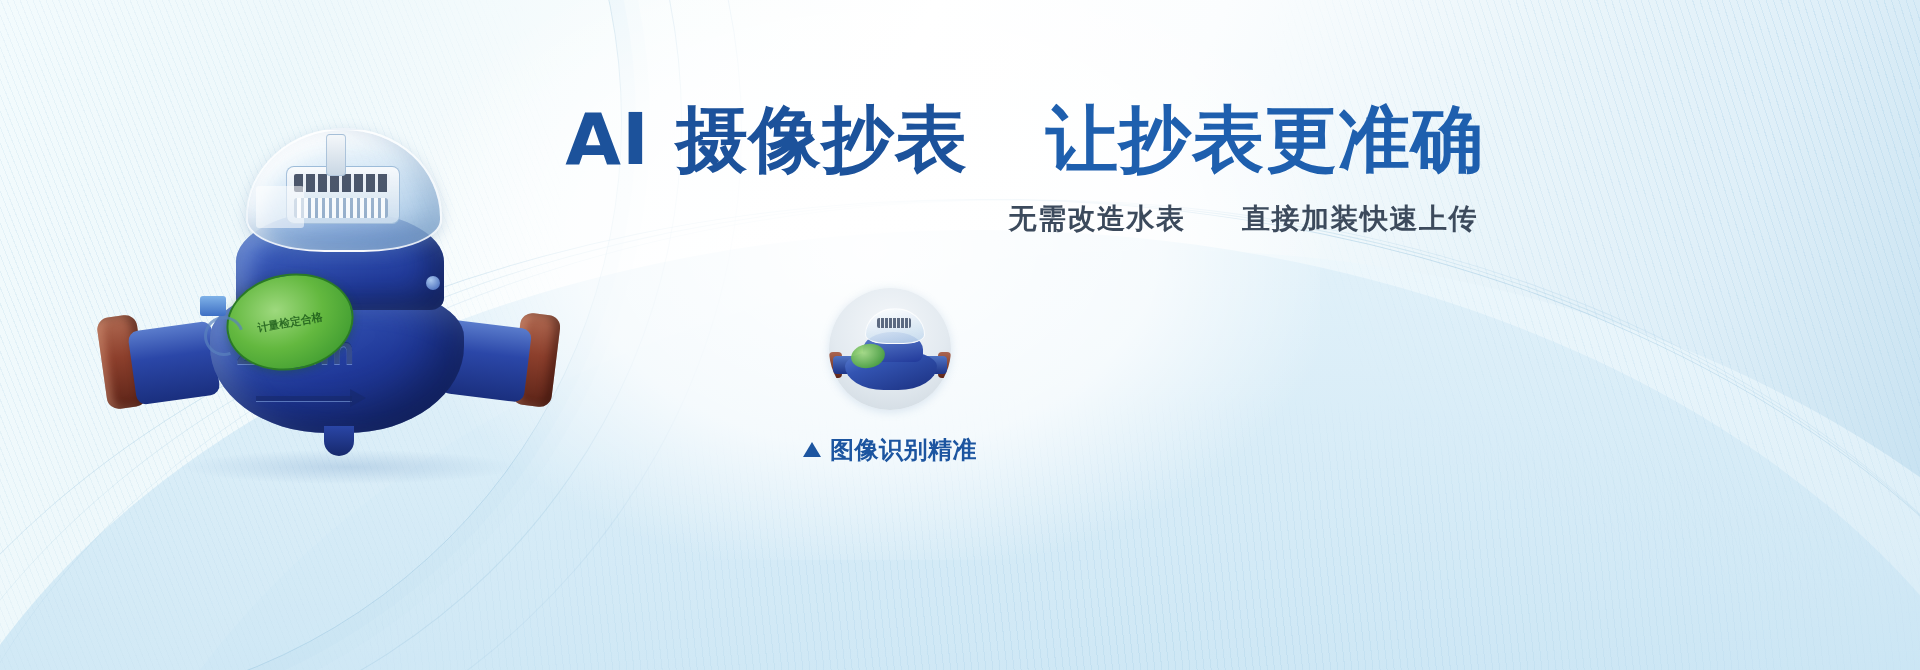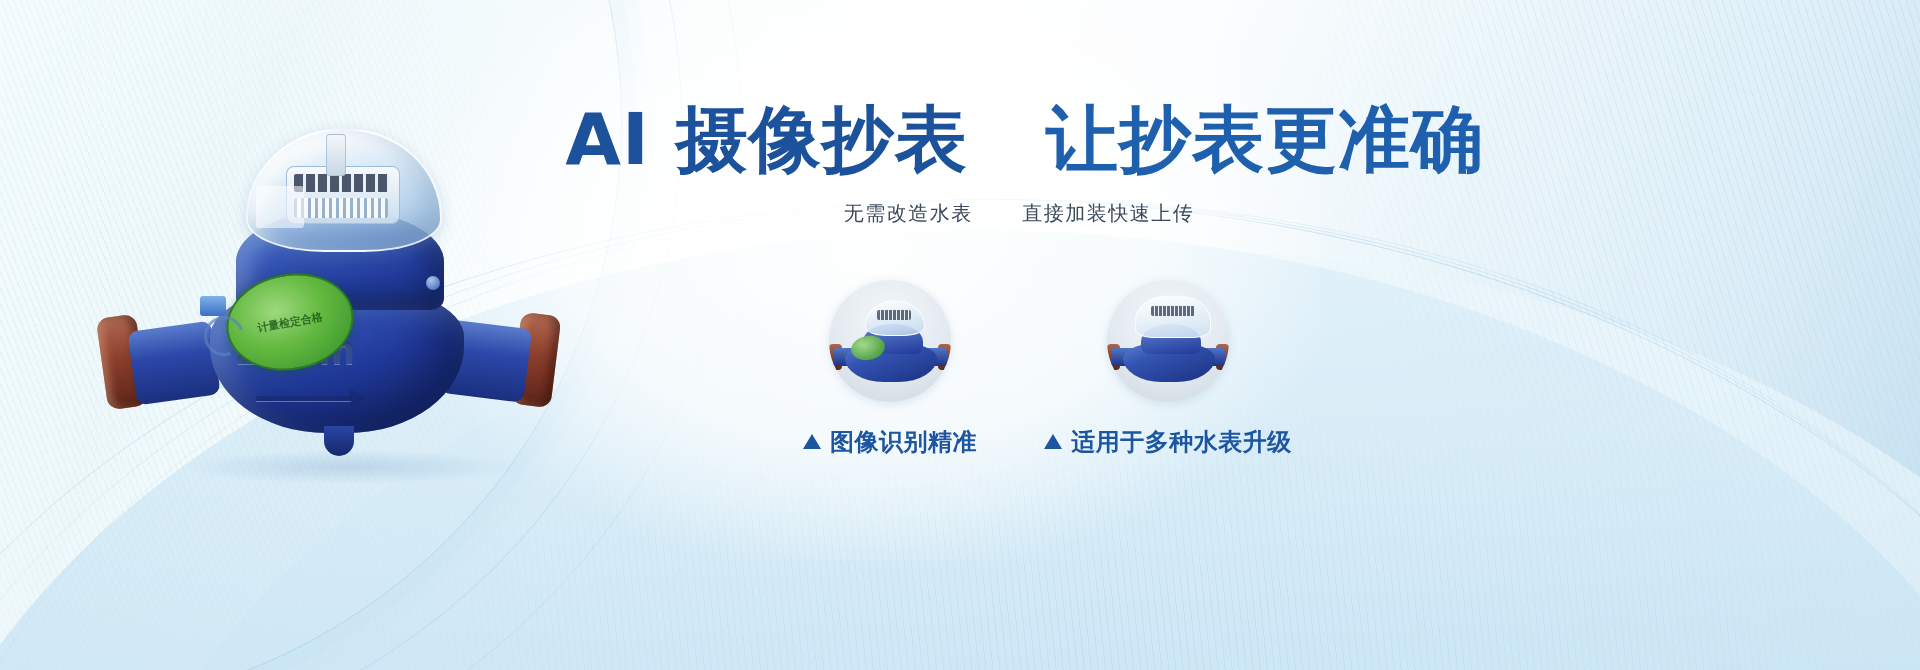--- a/index.html
+++ b/index.html
@@ -310,33 +310,33 @@
     font-family: "DejaVu Sans", "Liberation Sans", sans-serif;
   }
   .headline .hl-strong { color: #1c529b; }
   .headline .hl-sub    { color: #1e5fae; font-weight: 700; }
   .headline .hl-gap    { display: inline-block; width: 26px; }
 
   .subline {
     position: absolute;
     left: 0; top: 200px;
     width: 918px;
-    text-align: center;
+    text-align: right;
     white-space: nowrap;
     color: #3c4a5c;
-    font-size: 20px;
-    font-weight: 400;
+    font-size: 28px;
+    font-weight: 700;
     letter-spacing: 1.5px;
     font-family: "DejaVu Sans", "Liberation Sans", sans-serif;
   }
   .subline .sl-gap { display: inline-block; width: 34px; }
 
   .features {
     position: absolute;
-    left: 200px; top: 280px;
+    left: 200px; top: 288px;
     width: 1160px;
     display: flex;
     gap: 0;
   }
   .feature {
     width: 260px;
     display: flex;
     flex-direction: column;
     align-items: center;
   }
@@ -509,33 +509,17 @@
           <div class="t-dome"></div>
           <div class="t-dial"></div>
           <div class="t-seal"></div>
         </div>
         <div class="feature-label">
           <span class="tri-icon"></span>
           <span>图像识别精准</span>
         </div>
       </div>
 
-      <div class="feature">
-        <div class="thumb style-b">
-          <div class="t-nut l"></div>
-          <div class="t-nut r"></div>
-          <div class="t-nozzle l"></div>
-          <div class="t-nozzle r"></div>
-          <div class="t-body"></div>
-          <div class="t-cap"></div>
-          <div class="t-dome"></div>
-          <div class="t-dial"></div>
-        </div>
-        <div class="feature-label">
-          <span class="tri-icon"></span>
-          <span>适用于多种水表升级</span>
-        </div>
-      </div>
 
 
     </div>
   </div>
 </div>
 
 </body></html>

